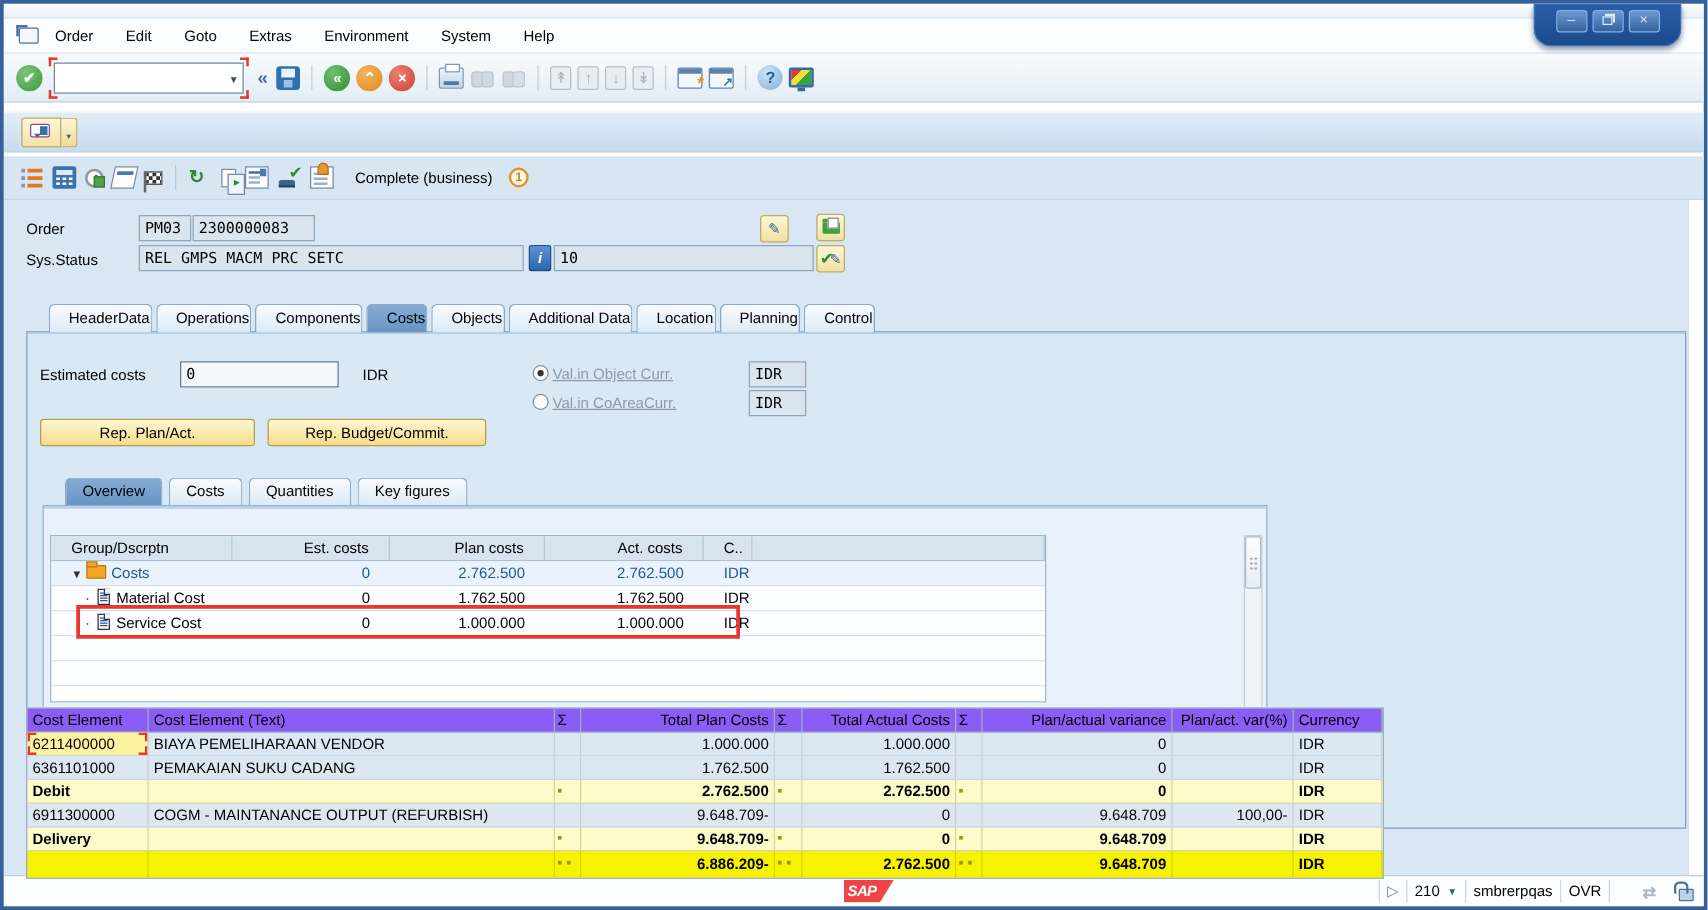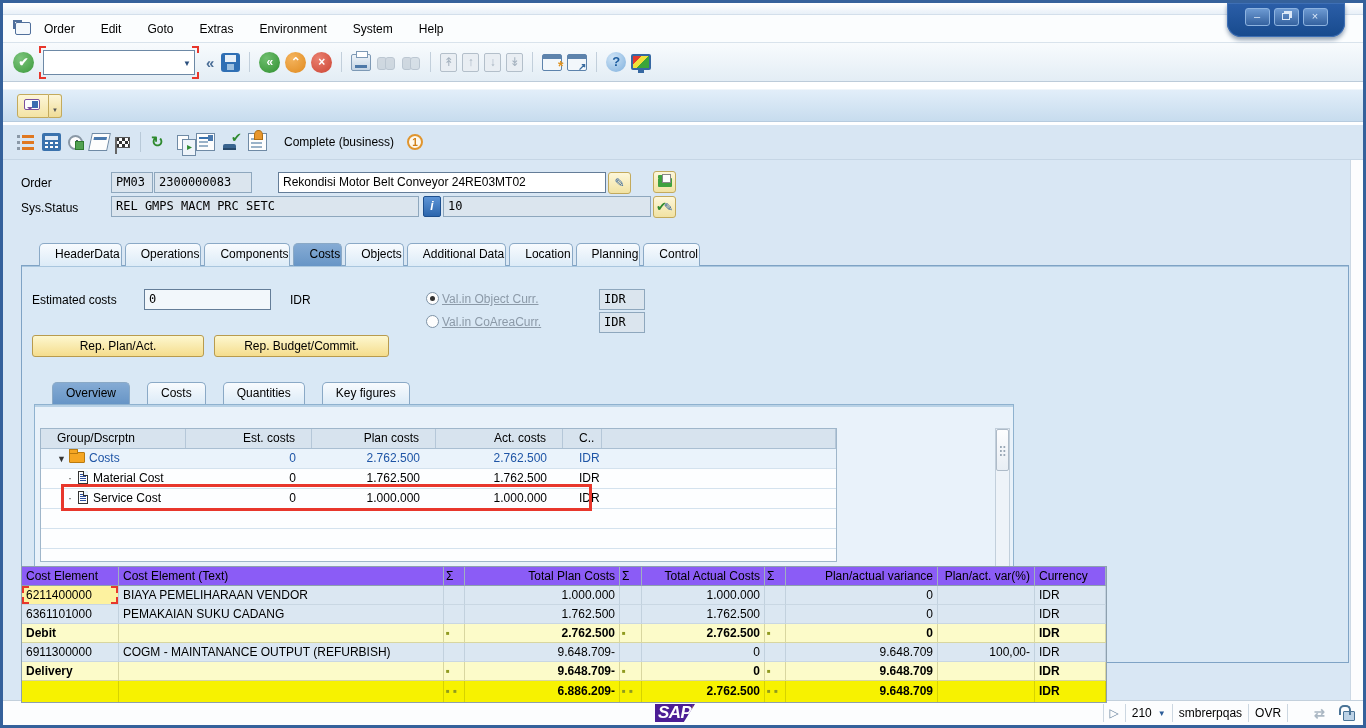--- a/index.html
+++ b/index.html
@@ -163,21 +163,21 @@
   .tab-panel { position:absolute; left:18px; top:262px; width:1328px; height:398px; background:#d9e8f5;
                border:1px solid #7fa3c5; box-shadow:inset 0 1px 0 #a9c6de; }
 
   
   .radio { position:absolute; width:13px; height:13px; border:1px solid #7f93a6; border-radius:50%; background:#fdfdfd; }
   .radio.checked:before { content:""; position:absolute; left:3px; top:3px; width:5px; height:5px; background:#333; border-radius:50%; }
   .dim { color:#8c9aa8;text-decoration:underline; }
   .yellow-btn { position:absolute; height:22px; background:linear-gradient(#fdf7cf,#f5dd8d); border:1px solid #b89b4e;
                 border-radius:3px; text-align:center; line-height:20px; padding:0 10px; }
 
-  .subtabstrip { position:absolute; left:30px; top:116px; height:34px; display:flex; gap:17px; z-index:5; }
+  .subtabstrip { position:absolute; left:30px; top:116px; height:34px; display:flex; gap:5px; z-index:5; }
   .subtab { padding:3px 13px 0 13px; border:1px solid #8aa9c6; border-bottom:none; border-radius:5px 5px 0 0;
             background:linear-gradient(#f8fbfe,#dcebf7); height:22px; cursor:default; }
   .subtab.active { background:linear-gradient(#85abd4,#6795c6); }
   .sub-panel { position:absolute; left:12px; top:138px; width:980px; height:259px; background:#e9f2fa;
                border:1px solid #8fb2cf; box-shadow:inset 0 2px 0 #b9d2e6; }
 
   
   .tree-table { position:absolute; left:5px; top:23px; width:797px; border:1px solid #9fb6ca; background:#fdfeff; }
   .tree-row { display:flex; height:20px; line-height:19px; }
   .tree-hdr { background:#d7e3ee; border-bottom:1px solid #aabfd2; }
@@ -224,23 +224,23 @@
   .alv-sub .ac { border-right:1px solid #d8d6a0; border-bottom:1px solid #d8d6a0; }
   .alv-total { background:#f7f200; font-weight:bold; }
   .alv-total .alv-row, .alv-total.alv-row { height:21px; line-height:20px; }
   .alv-total .ac { border-right:1px solid #d6d200; }
   .sum-sq { font-size:6px; color:#8f9a1f; letter-spacing:1px; vertical-align:2px; }
   .sel-cell { background:#fdf2a0 !important; position:relative; }
 
   
   .statusbar { position:absolute; left:0; right:0; bottom:0; height:25px; background:#fcfdfe;
                border-top:1px solid #c3d0dc; display:flex; align-items:center; }
-  .sap-logo { position:absolute; left:652px; top:3px; width:40px; height:18px; background:#4c1d95;
+  .sap-logo { position:absolute; left:672px; top:3px; width:40px; height:18px; background:#ef4444;
               clip-path:polygon(0 0,100% 0,72% 100%,0 100%); color:#fff; font-weight:bold; font-style:italic;
-              font-size:17px; line-height:18px; padding-left:3px; letter-spacing:-.5px; }
+              font-size:12px; line-height:18px; padding-left:3px; letter-spacing:-.5px; }
   .sap-logo:after { content:""; position:absolute; right:2px; top:0; width:8px; height:18px; background:#f5c400;
               clip-path:polygon(100% 0,72% 100%,100% 100%); }
   .sb-right { position:absolute; right:8px; top:0; height:24px; display:flex; align-items:center; gap:6px; }
   .sb-sep { width:1px; height:18px; background:#ccd7e1; }
   .sb-play { color:#6d87a0; font-size:12px; }
   .sb-dd { color:#2c5d99; font-size:8px; }
   .transfer-icon { color:#aab7c3; font-size:13px; font-weight:bold; }
   .lock-icon { position:relative; width:12px; height:10px; background:#bcd2e6; border:1px solid #4a7396; border-radius:1px; margin-top:6px; }
   .lock-icon:before { content:""; position:absolute; left:-5px; top:-7px; width:8px; height:8px;
               border:2px solid #4a7396; border-bottom:none; border-radius:5px 5px 0 0; }
@@ -320,21 +320,20 @@
     <span class="complete-btn">Complete (business)</span>
     <span class="badge-circle">1</span>
   </div>
 
   <div class="main-bg"></div>
   <div class="right-scroll-channel"></div>
 
   <div class="field-label" style="left:18px;top:173px;">Order</div>
   <div class="ro-field mono" style="left:108px;top:169px;width:42px;">PM03</div>
   <div class="ro-field mono" style="left:151px;top:169px;width:98px;">2300000083</div>
-  <div class="wh-field" style="left:275px;top:169px;width:328px;">Rekondisi Motor Belt Conveyor 24RE03MT02</div>
   <div class="sq-btn" style="left:605px;top:169px;"><span class="pencil">✎</span></div>
   <div class="sq-btn" style="left:650px;top:168px;">
       <span class="folder-btn-glyph"></span>
     </div>
 
   <div class="field-label" style="left:18px;top:198px;">Sys.Status</div>
   <div class="ro-field mono" style="left:108px;top:193px;width:308px;">REL  GMPS MACM PRC  SETC</div>
   <div class="info-btn" style="left:420px;top:193px;">i</div>
   <div class="ro-field mono" style="left:440px;top:193px;width:208px;">10</div>
   <div class="sq-btn checkpencil" style="left:650px;top:193px;"></div>

